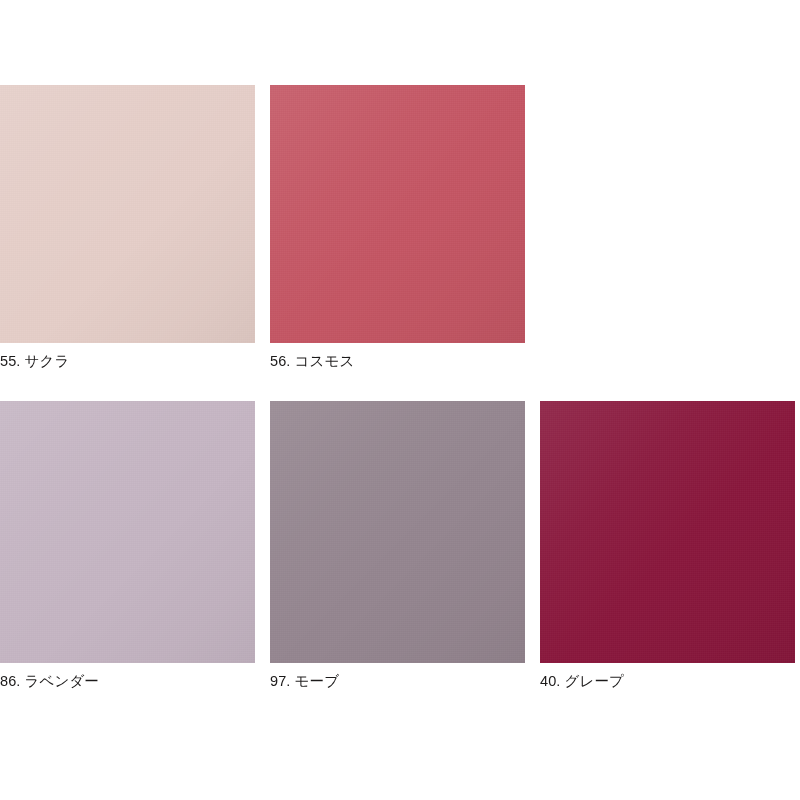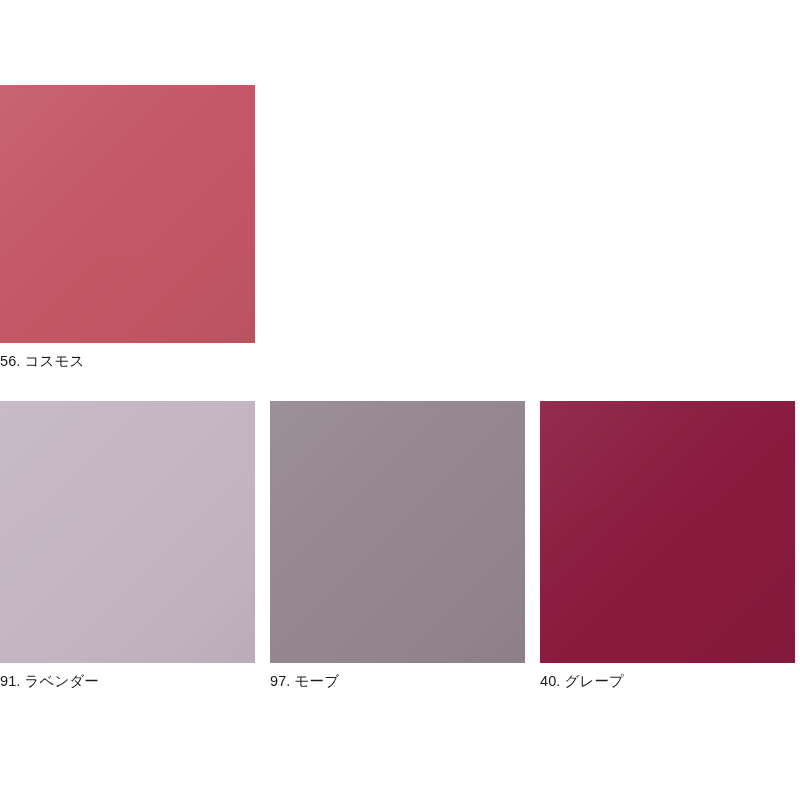--- a/index.html
+++ b/index.html
@@ -96,40 +96,47 @@
 </style>
 </head>
 <body style="background-color: rgb(255, 255, 255);">
 
 <div id="color-chart">
 
   <div class="swatch-grid">
 
     <div class="swatch-row row-top">
 
+      <div class="swatch-cell">
+        <div class="swatch-chip" style="background-color: rgb(229, 206, 200);">
+          <div class="sheen"></div>
+          <div class="weave"></div>
+        </div>
+        <div class="swatch-label">55. サクラ</div>
+      </div>
 
       <div class="swatch-cell">
         <div class="swatch-chip" style="background-color: rgb(196, 85, 99);">
           <div class="sheen"></div>
           <div class="weave"></div>
         </div>
         <div class="swatch-label">56. コスモス</div>
       </div>
 
 
     </div>
 
     <div class="swatch-row row-bottom">
 
       <div class="swatch-cell">
         <div class="swatch-chip" style="background-color: rgb(197, 181, 195);">
           <div class="sheen"></div>
           <div class="weave"></div>
         </div>
-        <div class="swatch-label">91. ラベンダー</div>
+        <div class="swatch-label">86. ラベンダー</div>
       </div>
 
       <div class="swatch-cell">
         <div class="swatch-chip" style="background-color: rgb(148, 133, 143);">
           <div class="sheen"></div>
           <div class="weave"></div>
         </div>
         <div class="swatch-label">97. モーブ</div>
       </div>
 

